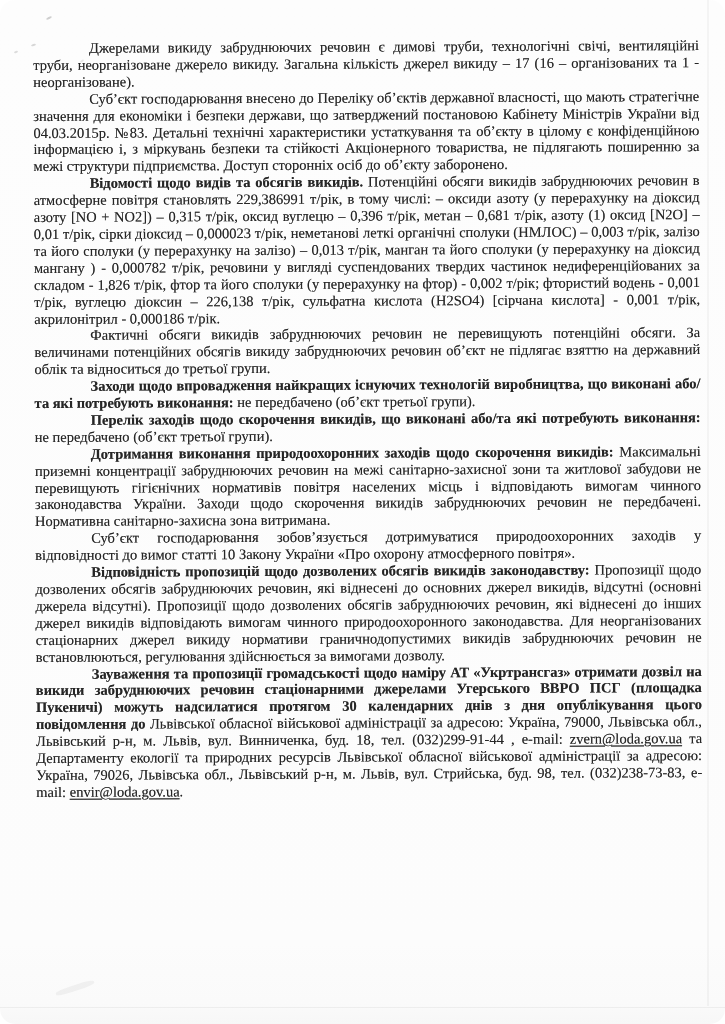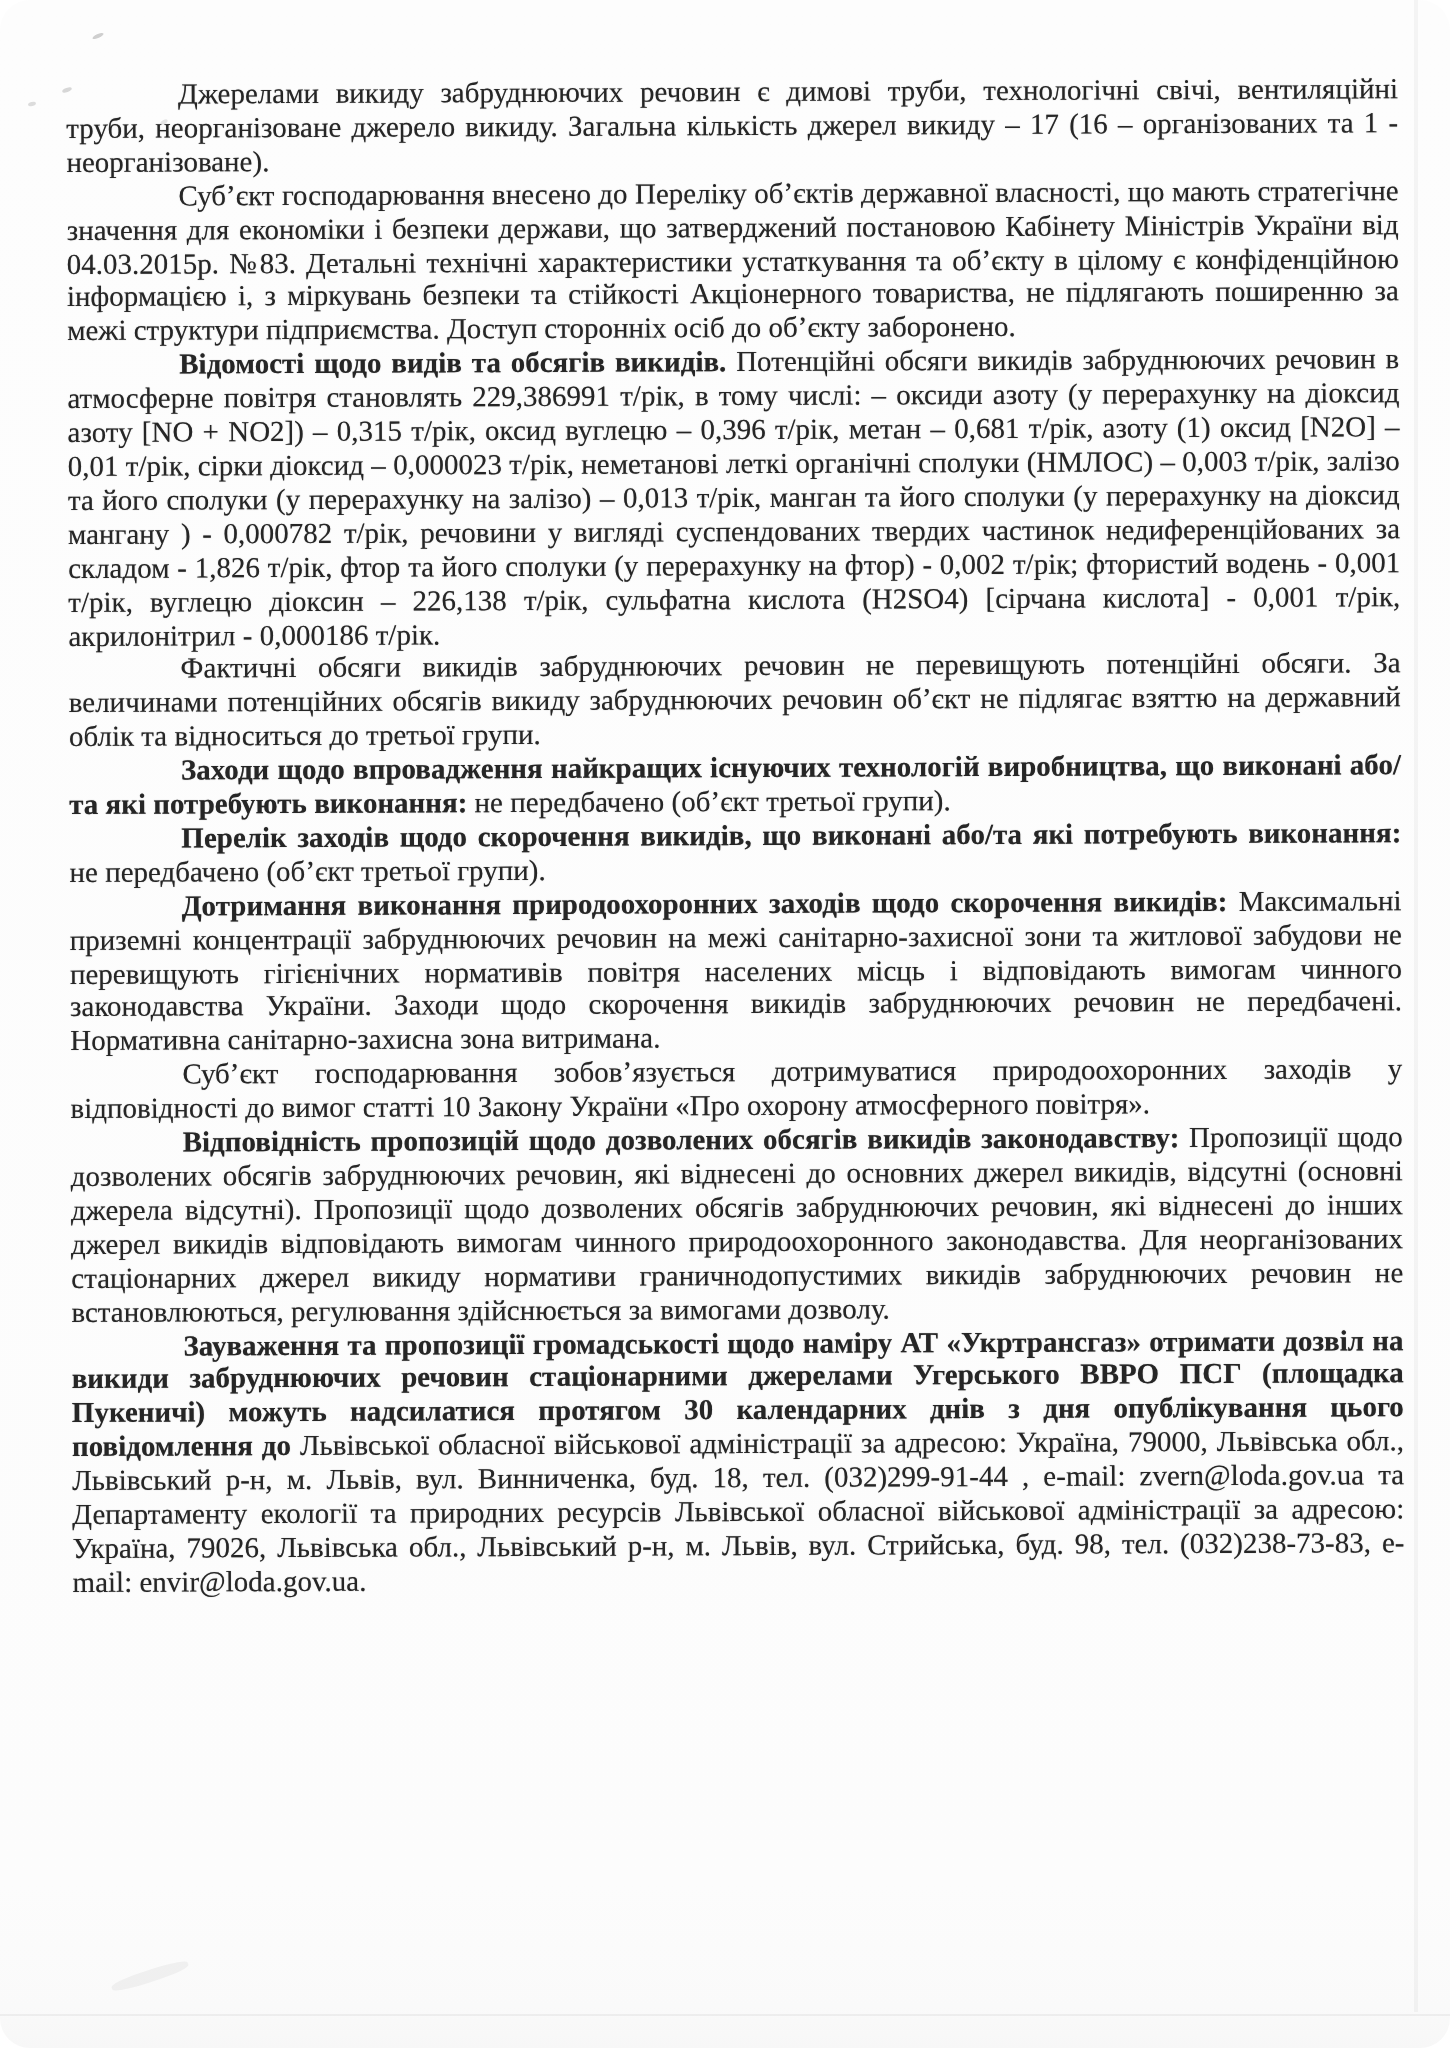--- a/index.html
+++ b/index.html
@@ -32,20 +32,21 @@
   .content p {
     margin: 0;
     padding: 0;
     text-indent: 56px;
   }
   .lead {
     font-weight: bold;
   }
   .email {
     color: inherit;
+    text-decoration: underline;
     text-underline-offset: 2px;
   }
   
   .speck {
     position: absolute;
     background: rgba(120,120,120,0.35);
     border-radius: 50%;
   }
   .speck.s1 { left: 46px; top: 17px; width: 6px; height: 2px; transform: rotate(-25deg); }
   .speck.s2 { left: 31px; top: 44px; width: 5px; height: 2px; transform: rotate(-20deg); opacity:.8; }

